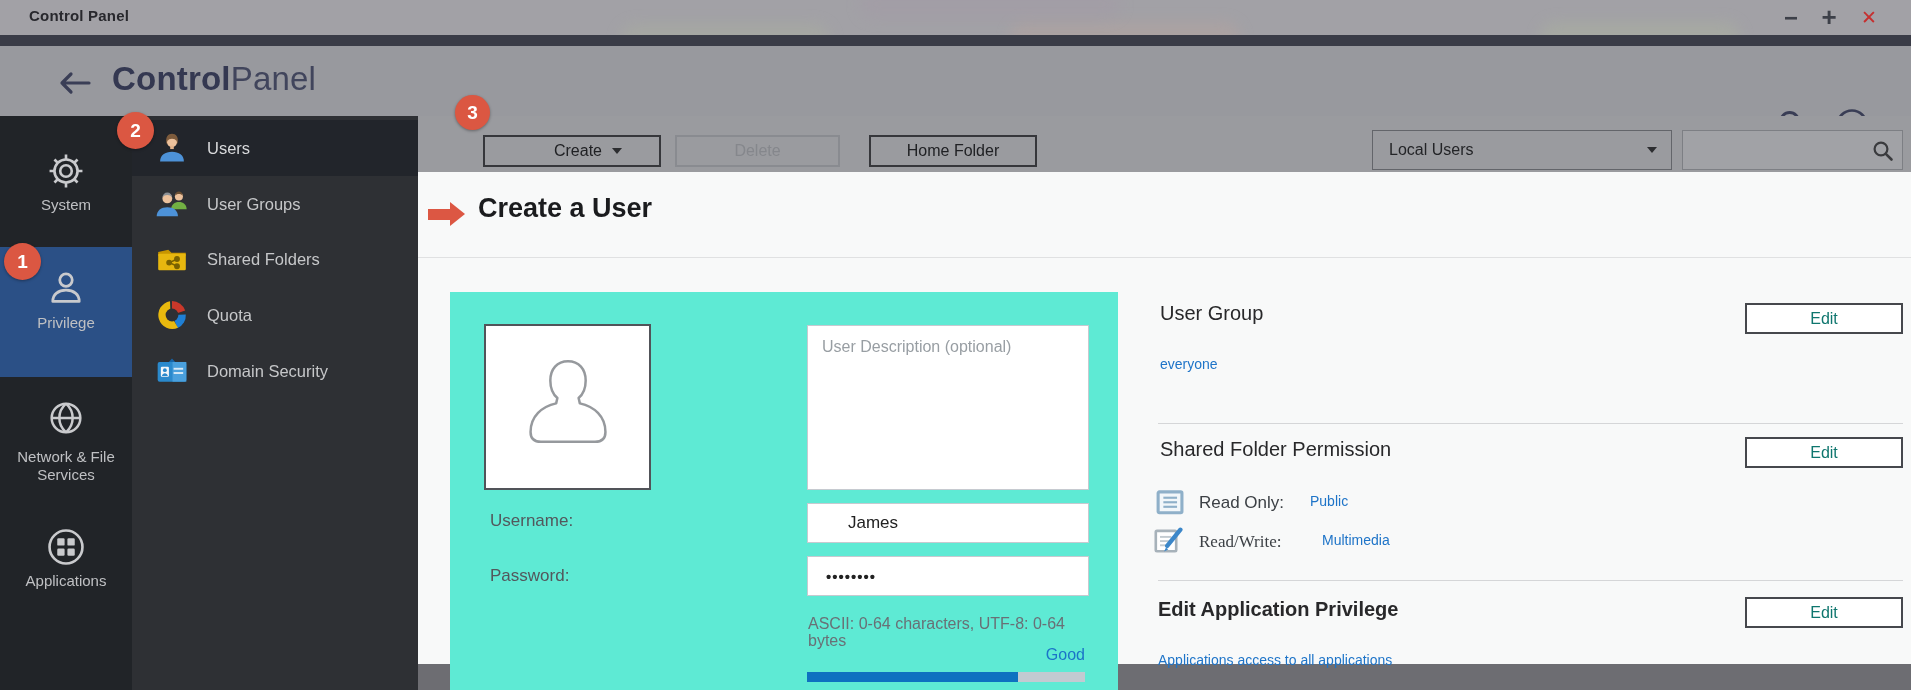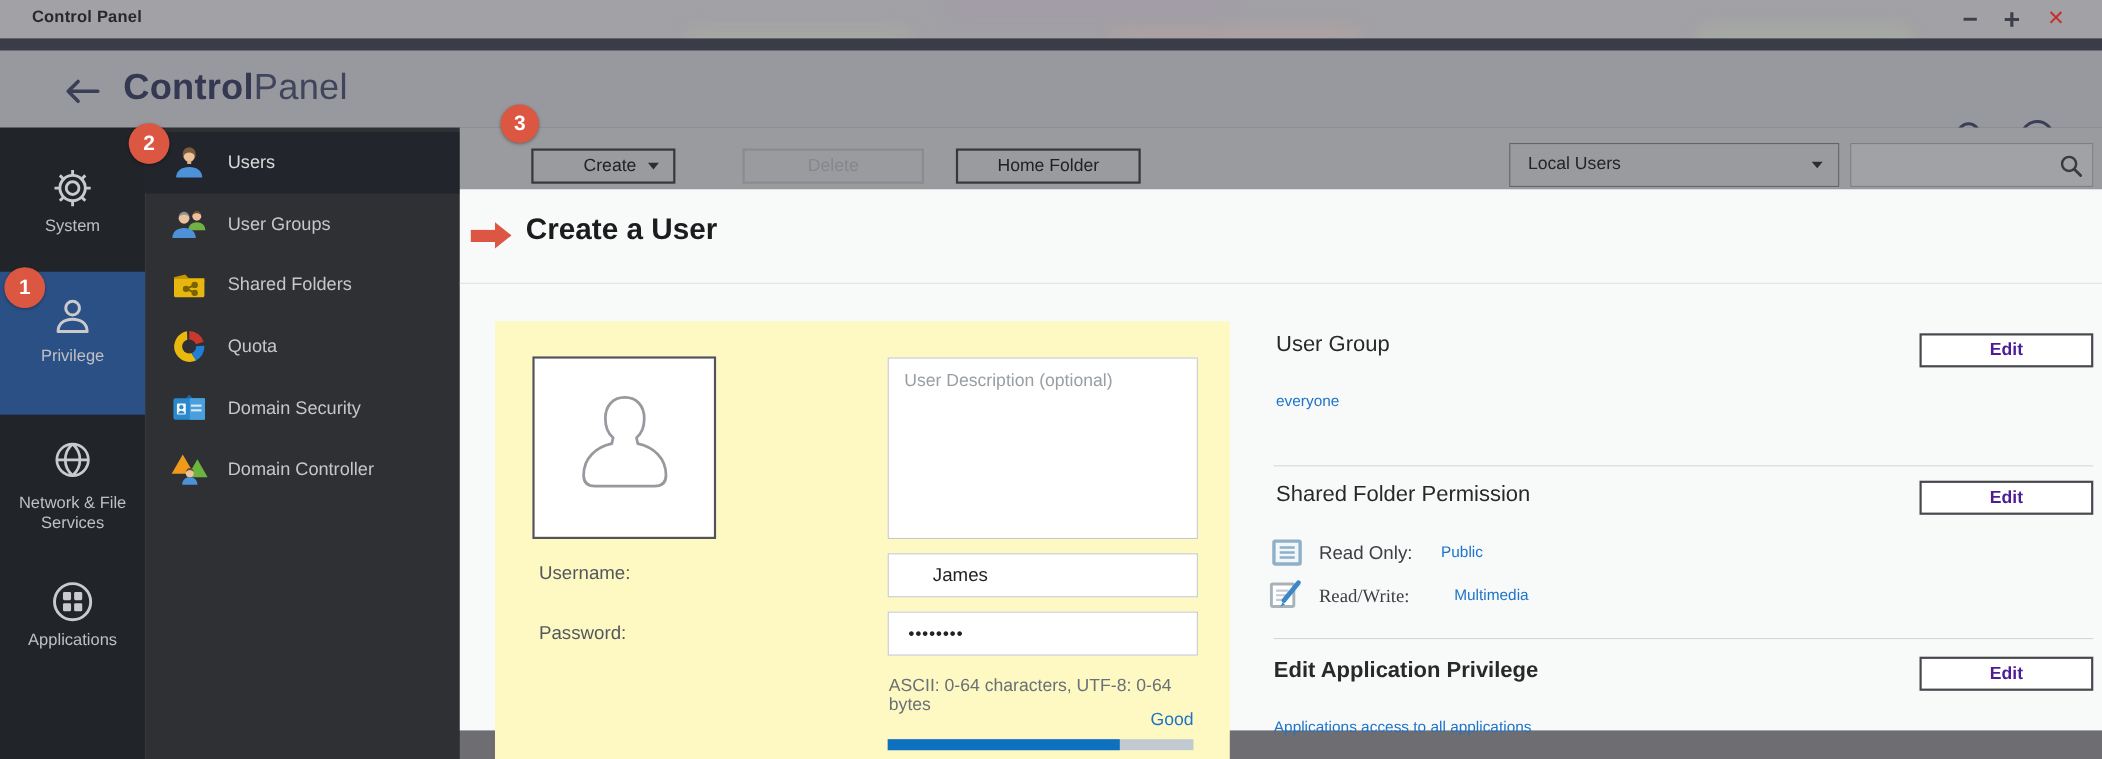--- a/index.html
+++ b/index.html
@@ -45,21 +45,21 @@
   .sm-row.active{background:#22252b;}
   .sm-icon{position:absolute;left:23px;width:34px;height:34px;}
   .sm-label{position:absolute;left:75px;font-size:16.5px;color:#c6c7c9;white-space:nowrap;}
   .sm-row.active .sm-label{color:#d9dadc;}
 
   
   .toolbar{left:418px;top:116px;width:1493px;height:56px;background:#9a9b9f;}
   .tb-btn{position:absolute;top:19px;height:32px;box-sizing:border-box;border:2px solid #36373b;
     background:transparent;color:#202124;font-size:16px;display:flex;align-items:center;
     justify-content:center;gap:10px;cursor:pointer;font-family:inherit;}
-  .tb-btn.create{left:65px;width:131px;padding-left:38px;}
+  .tb-btn.create{left:65px;width:178px;padding-left:38px;}
   .tb-btn.delete{left:257px;width:165px;border-color:#898b90;color:#85878c;cursor:default;}
   .tb-btn.home{left:451px;width:168px;}
   .caret{width:0;height:0;border-left:5px solid transparent;border-right:5px solid transparent;
     border-top:6px solid #2c2d30;display:inline-block;}
   .tb-select{position:absolute;left:954px;top:14px;width:300px;height:40px;box-sizing:border-box;
     border:1px solid #63656a;display:flex;align-items:center;cursor:pointer;}
   .tb-select .val{margin-left:16px;font-size:16px;color:#232427;}
   .tb-select .caret{position:absolute;right:14px;}
   .tb-search{position:absolute;left:1264px;top:14px;width:221px;height:40px;box-sizing:border-box;
     background:#a1a2a6;border:1px solid #7d7f84;}
@@ -70,41 +70,41 @@
   
   .content{left:418px;top:172px;width:1493px;height:492px;background:#f8f9f9;}
   .page-heading{position:absolute;left:60px;top:21px;font-size:27px;font-weight:700;color:#1b1c1e;}
   .h-divider{position:absolute;left:0;top:85px;width:1493px;height:1px;background:#e0e1e2;}
   .ann-arrow{position:absolute;left:10px;top:30px;width:38px;height:24px;}
   .ann-arrow .bar{position:absolute;left:0;top:7px;width:22px;height:11px;background:#dc5743;}
   .ann-arrow .tip{position:absolute;left:22px;top:0;width:0;height:0;border-top:12px solid transparent;
     border-bottom:12px solid transparent;border-left:15px solid #dc5743;}
 
   
-  .panel{position:absolute;left:32px;top:120px;width:668px;height:398px;background:#fef9c3;}
+  .panel{position:absolute;left:32px;top:120px;width:668px;height:398px;background:#5eead4;}
   .avatar{position:absolute;left:34px;top:32px;width:167px;height:166px;background:#fff;
     box-sizing:border-box;border:2px solid #515459;display:flex;align-items:center;justify-content:center;cursor:pointer;}
   .desc{position:absolute;left:357px;top:33px;width:282px;height:165px;box-sizing:border-box;
     background:#fff;border:1px solid #c6cad0;resize:none;font-family:inherit;font-size:16px;
     color:#2a2c2e;padding:12px 14px;outline:none;}
   .desc::placeholder{color:#989ea3;}
   .f-label{position:absolute;left:40px;font-size:17px;color:#53575c;}
   .f-input{position:absolute;left:357px;width:282px;height:40px;box-sizing:border-box;background:#fff;
     border:1px solid #c6cad0;font-family:inherit;font-size:17px;color:#222;padding:0 18px;outline:none;}
   .f-input.pwd{font-size:15px;font-weight:700;letter-spacing:1px;}
   .hint{position:absolute;left:358px;top:323px;width:272px;font-size:16px;line-height:17px;color:#697076;}
   .good{position:absolute;left:357px;top:354px;width:278px;text-align:right;font-size:16px;color:#1b74c8;}
   .strength{position:absolute;left:357px;top:380px;width:278px;height:10px;background:#c2cad1;}
   .strength-fill{position:absolute;left:0;top:0;height:10px;background:#0e71c0;}
 
   
   .sec-title{position:absolute;font-size:20px;font-weight:500;color:#28282a;white-space:nowrap;}
   .sec-title.heavy{font-weight:700;}
   .edit-btn{position:absolute;left:1327px;width:158px;height:31px;box-sizing:border-box;background:#fff;
-    border:2px solid #46484d;color:#4c1d95;font-size:16px;font-family:inherit;cursor:pointer;font-weight:bold;}
+    border:2px solid #46484d;color:#0f766e;font-size:16px;font-family:inherit;cursor:pointer;}
   .link{position:absolute;font-size:14px;color:#1e74c8;cursor:pointer;white-space:nowrap;text-decoration:none;}
   .divider{position:absolute;left:740px;width:745px;height:1px;background:#d5d6d8;}
   .perm-label{position:absolute;font-size:17px;color:#3c4045;white-space:nowrap;}
   .perm-icon{position:absolute;}
 
   
   .badge{position:absolute;width:37px;height:37px;border-radius:50%;background:#db5742;color:#fff;
     font-size:19px;font-weight:700;display:flex;align-items:center;justify-content:center;
     box-shadow:0 1px 3px rgba(0,0,0,.35);z-index:50;}
 </style>
@@ -262,32 +262,20 @@
           <rect x="5.5" y="12" width="7.6" height="9.5" rx="1" fill="#f2f6f9"></rect>
           <circle cx="9.3" cy="15.2" r="1.8" fill="#2a89cc"></circle>
           <path d="M6.5 20.6c.4-1.6 1.5-2.4 2.8-2.4s2.4.8 2.8 2.4z" fill="#2a89cc"></path>
           <rect x="17.5" y="13" width="9" height="1.8" fill="#d7e9f6"></rect>
           <rect x="17.5" y="17" width="9" height="1.8" fill="#d7e9f6"></rect>
         </svg>
       </span>
       <span class="sm-label">Domain Security</span>
     </div>
 
-    <div class="sm-row" style="top:283px;">
-      <span class="sm-icon">
-        <svg width="34" height="34" viewBox="0 0 32 32">
-          <path d="M10.5 3 L20 19.5 H1z" fill="#ef9a1b"></path>
-          <path d="M23 7 L31.8 22.5 H14.2z" fill="#6cb33f"></path>
-          <circle cx="16.5" cy="19" r="3.4" fill="#ecc19c"></circle>
-          <path d="M13.1 18.2c.2-2.2 1.5-3.6 3.4-3.6s3.2 1.4 3.4 3.6c-.9-1.2-1.9-1.7-3.4-1.7s-2.5.5-3.4 1.7z" fill="#6b4e32"></path>
-          <path d="M10 28.8c0-4 2.9-6.3 6.5-6.3s6.5 2.3 6.5 6.3z" fill="#4d92d8"></path>
-        </svg>
-      </span>
-      <span class="sm-label">Domain Controller</span>
-    </div>
   </div>
 
   <div class="abs toolbar">
     <button class="tb-btn create">
       <span>Create</span>
       <span class="caret"></span>
     </button>
     <button class="tb-btn delete">
       <span>Delete</span>
     </button>

